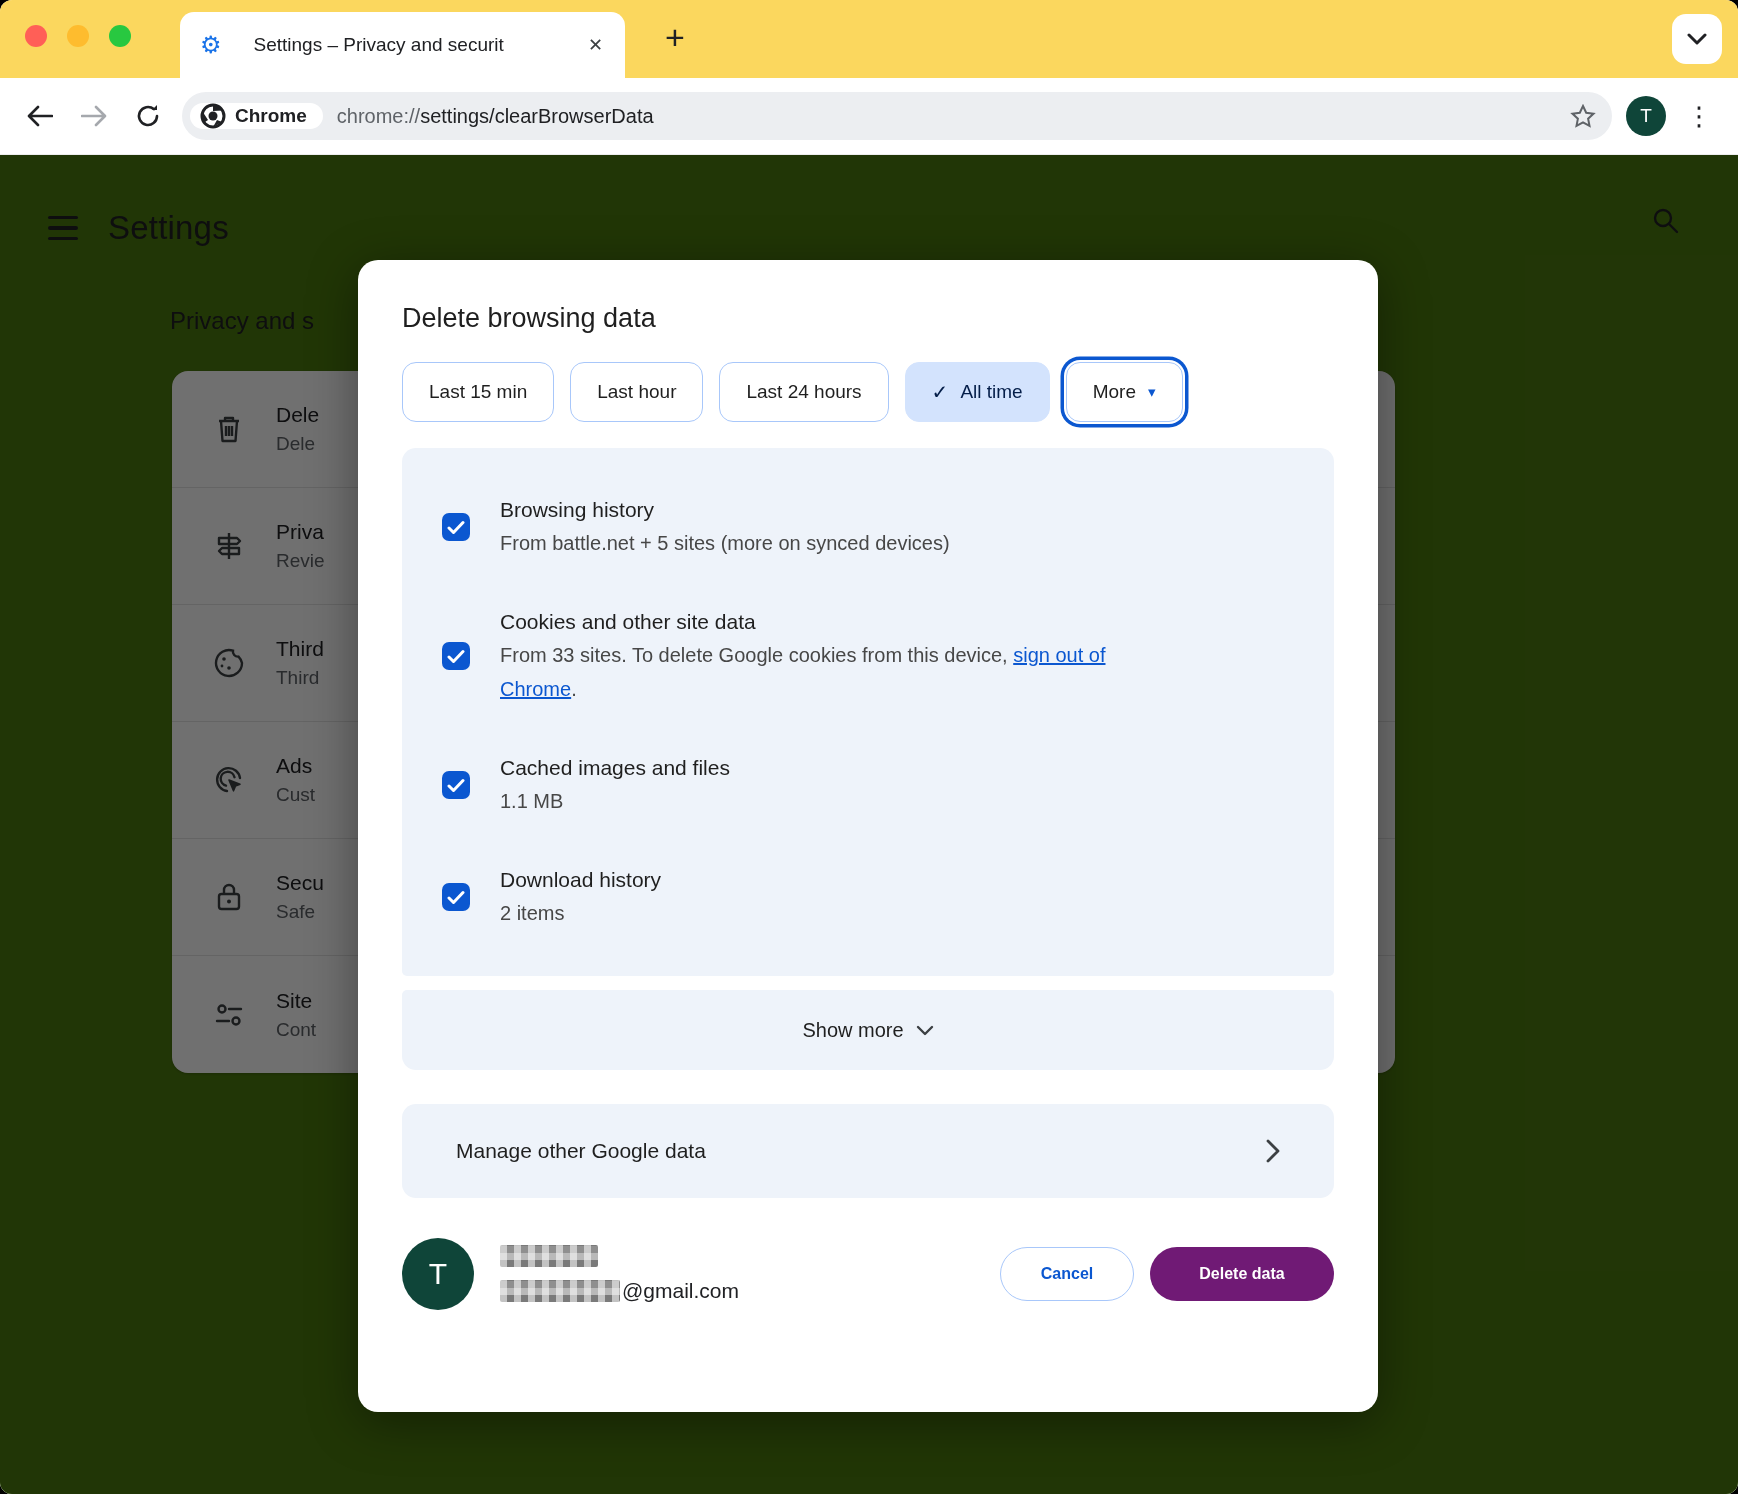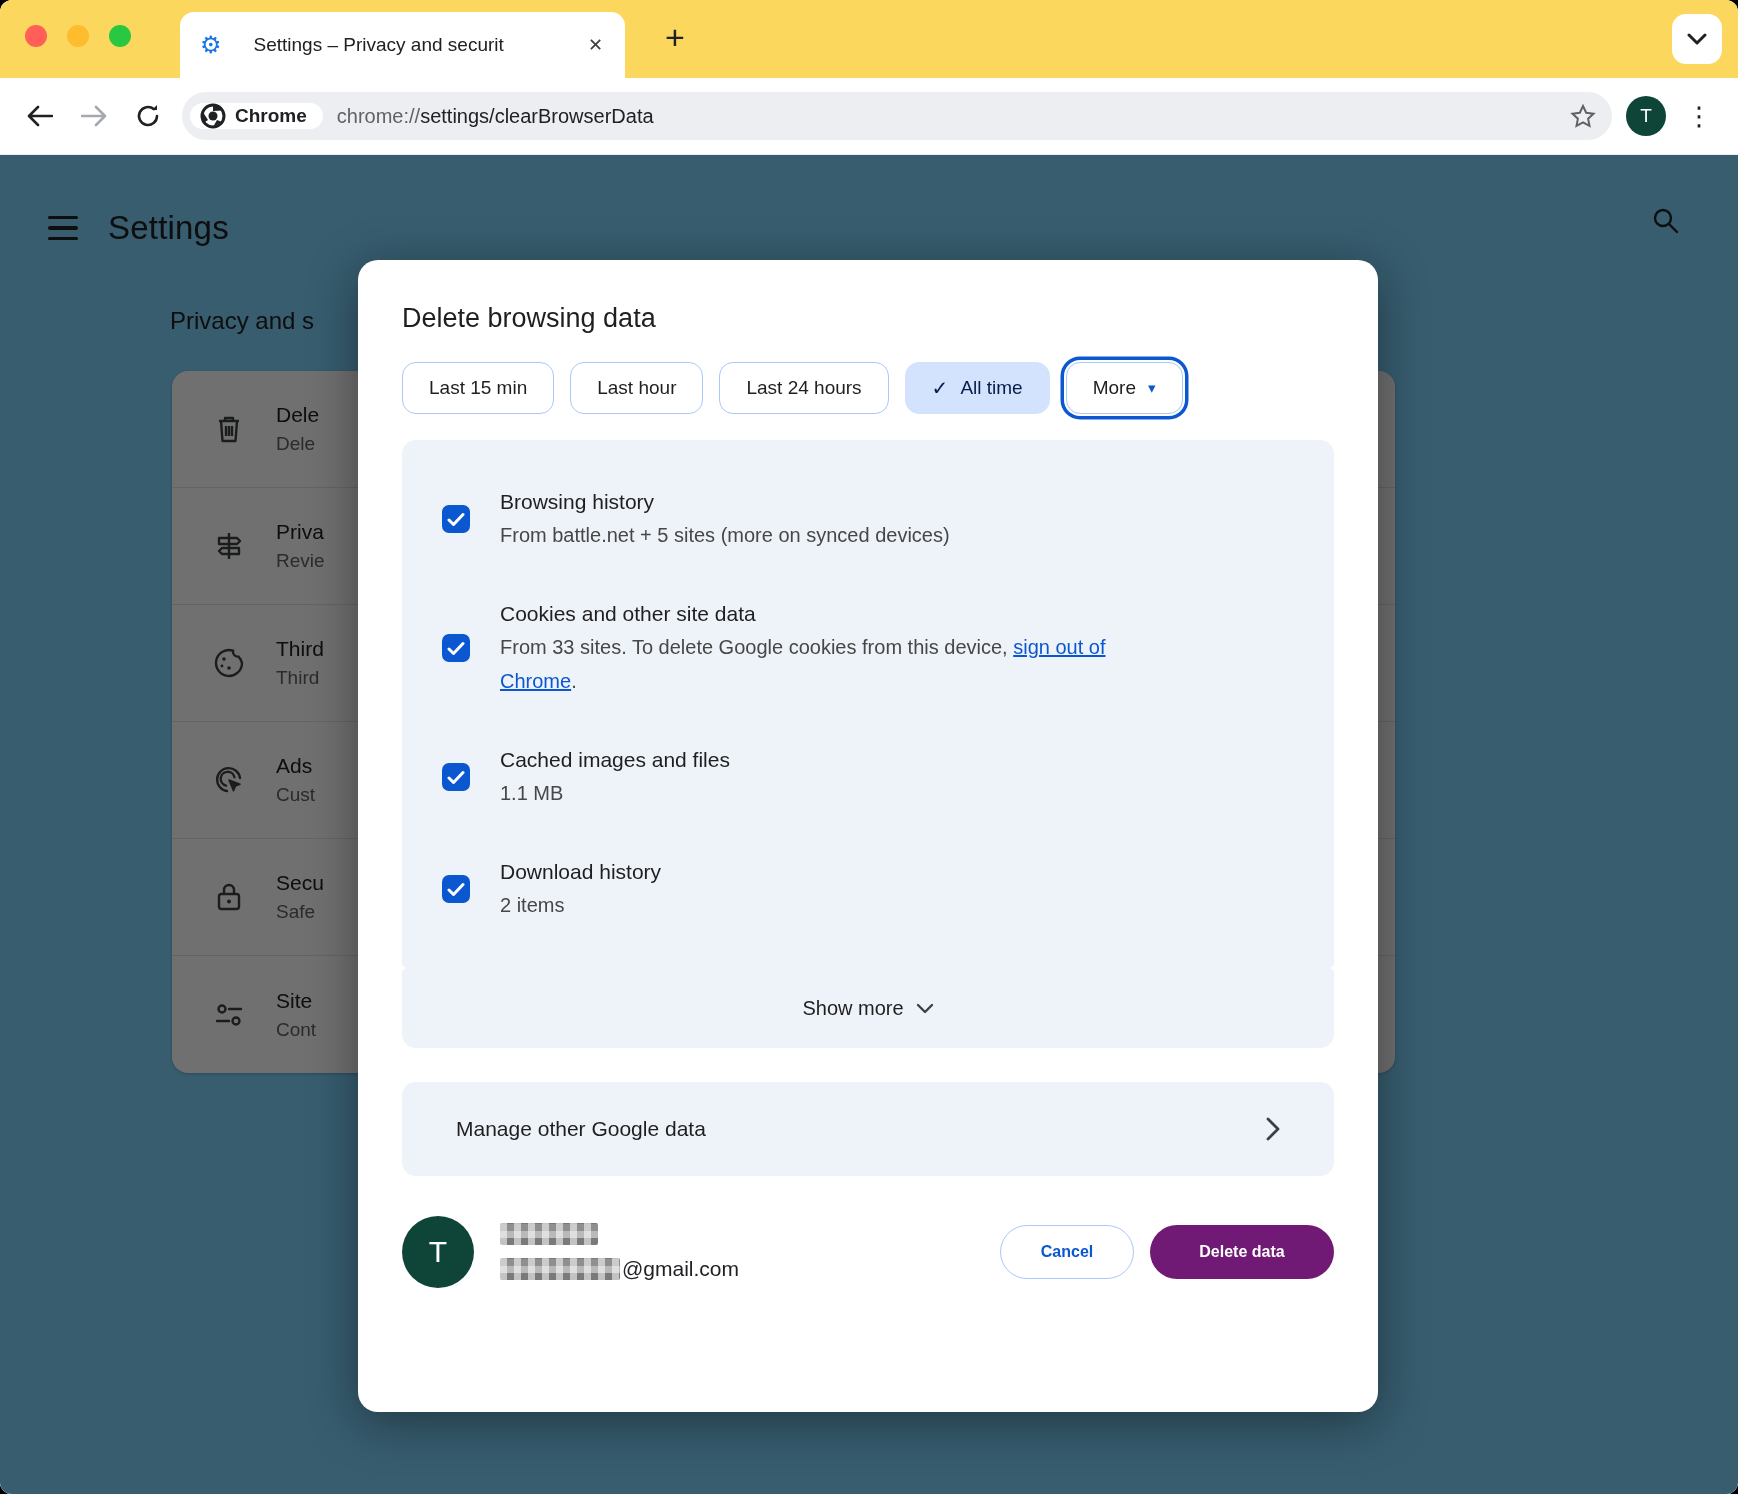--- a/index.html
+++ b/index.html
@@ -42,21 +42,21 @@
   .url { font-size:20px; white-space:nowrap; overflow:hidden; flex:1; min-width:0; }
   .url .scheme { color:#5F6368; }
   .url .path { color:#202124; }
   .star-btn { flex:0 0 auto; display:flex; align-items:center; }
   .avatar-sm { width:40px; height:40px; border-radius:50%; background:#0F4539; color:#fff; display:flex;
                align-items:center; justify-content:center; font-size:19px; flex:0 0 auto; }
   .kebab { font-size:26px; color:#202124; padding:0 6px; flex:0 0 auto; }
 
   
   .content { position:relative; height:1339px; background:#fff; overflow:hidden; }
-  .page { position:absolute; inset:0; background:#7dd3fc; }
+  .page { position:absolute; inset:0; background:#4d7c0f; }
   .page-header { position:absolute; top:38px; left:0; right:0; height:70px; display:flex; align-items:center; }
   .hamburger { margin-left:48px; width:30px; display:flex; flex-direction:column; gap:7px; }
   .hamburger i { height:3.5px; background:#202124; border-radius:2px; display:block; }
   .page-title { margin-left:30px; font-size:33px; color:#202124; letter-spacing:.2px; }
   .page-search { position:absolute; right:58px; top:12px; }
   .section-label { position:absolute; left:170px; top:152px; font-size:24px; color:#202124; }
   .card { position:absolute; left:172px; top:216px; width:1223px; background:#fff; border-radius:16px;
           box-shadow:0 1px 3px rgba(0,0,0,.2); overflow:hidden; }
   .card-row { height:117px; display:flex; align-items:center; padding:0 48px 0 40px; gap:30px;
               border-bottom:1px solid #E4E4E4; }
@@ -67,38 +67,38 @@
   .row-line2 { font-size:19px; color:#5F6368; line-height:28px; white-space:nowrap; }
   .row-chevron { flex:0 0 auto; }
 
   .scrim { position:absolute; inset:0; background:rgba(0,0,0,0.56); }
 
   
   .dialog { position:absolute; left:358px; top:105px; width:1020px; height:1152px; background:#fff;
             border-radius:20px; box-shadow:0 10px 50px rgba(0,0,0,.4); padding:40px 44px; }
   .dialog h1 { margin:0; font-size:27px; font-weight:500; color:#1F1F1F; line-height:36px; }
   .chips { display:flex; gap:16px; margin-top:26px; }
-  .chip { height:52px; border-radius:14px; border:1.5px solid #A8C7FA; background:#fff; display:flex;
+  .chip { height:60px; border-radius:14px; border:1.5px solid #A8C7FA; background:#fff; display:flex;
           align-items:center; padding:6px 26px; font-size:19px; color:#1F1F1F; white-space:nowrap; }
   .chip.selected { background:#D3E3FD; border-color:#D3E3FD; color:#041E49; font-weight:500; }
   .chip.selected .chip-check { margin-right:12px; font-size:20px; color:#041E49; }
   .chip.focused { box-shadow:0 0 0 2px #fff, 0 0 0 5.5px #0B57D0; }
   .chip .caret { margin-left:12px; font-size:15px; color:#0B57D0; }
 
   .panel { background:#EEF3FA; }
   .panel-list { margin-top:26px; border-radius:14px 14px 5px 5px; padding:46px 40px; display:flex;
                 flex-direction:column; gap:46px; }
   .check-row { display:flex; align-items:center; gap:30px; }
   .checkbox { width:28px; height:28px; border-radius:7px; background:#0B57D0; flex:0 0 auto;
               display:flex; align-items:center; justify-content:center; }
   .check-label { max-width:660px; }
   .item-title { font-size:21px; font-weight:500; color:#1F1F1F; line-height:32px; }
   .item-sub { font-size:20px; color:#474747; line-height:34px; }
   .item-sub a { color:#0B57D0; text-decoration:underline; }
-  .panel-more { border-radius:5px 5px 14px 14px; height:80px; display:flex;
+  .panel-more { margin-top:14px; border-radius:5px 5px 14px 14px; height:80px; display:flex;
                 align-items:center; justify-content:center; gap:12px; font-size:20px; color:#1F1F1F; }
   .panel-manage { margin-top:34px; border-radius:14px; padding:30px 54px; display:flex; align-items:center; }
   .manage-text { flex:1; }
   .manage-title { font-size:21px; font-weight:500; color:#1F1F1F; line-height:34px; }
   .manage-sub { font-size:20px; color:#474747; line-height:34px; max-width:620px; }
 
   .dialog-footer { margin-top:40px; display:flex; align-items:center; }
   .avatar-lg { width:72px; height:72px; border-radius:50%; background:#0F4539; color:#fff; display:flex;
                align-items:center; justify-content:center; font-size:30px; flex:0 0 auto; }
   .account { margin-left:26px; display:flex; flex-direction:column; gap:12px; }

